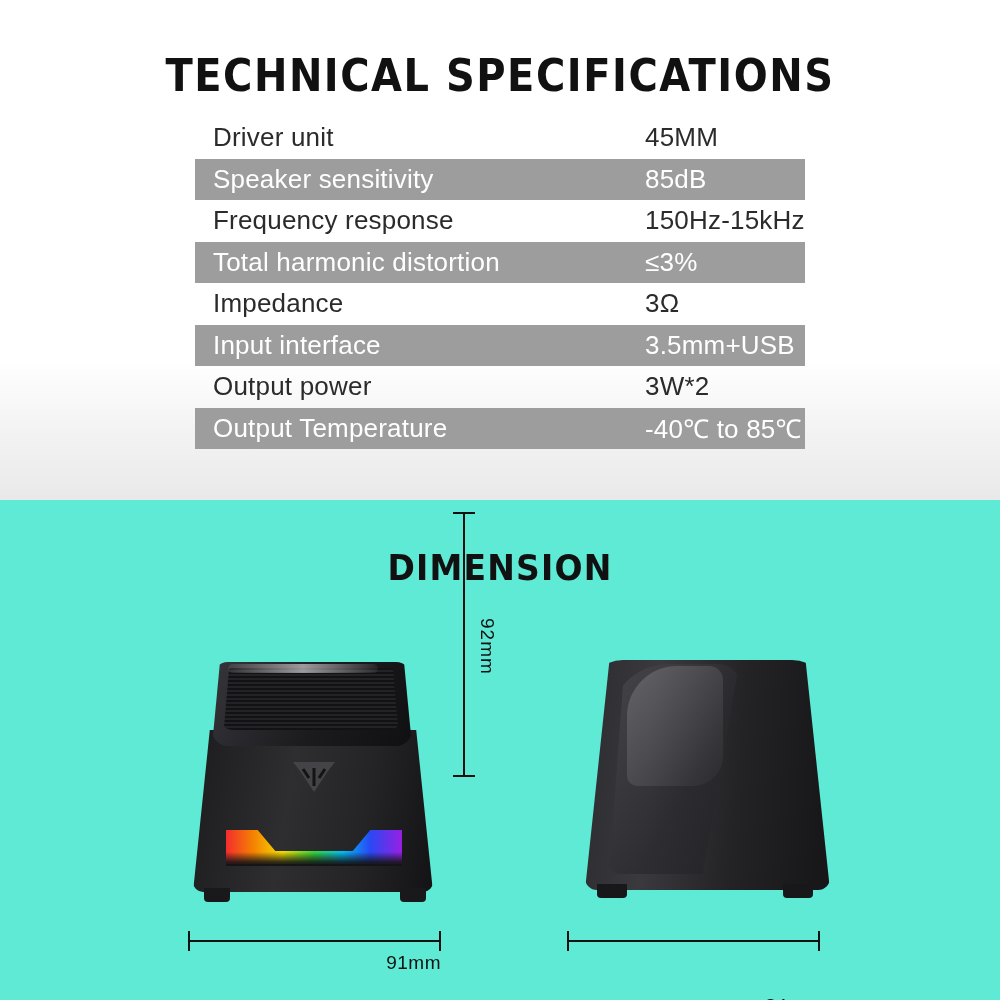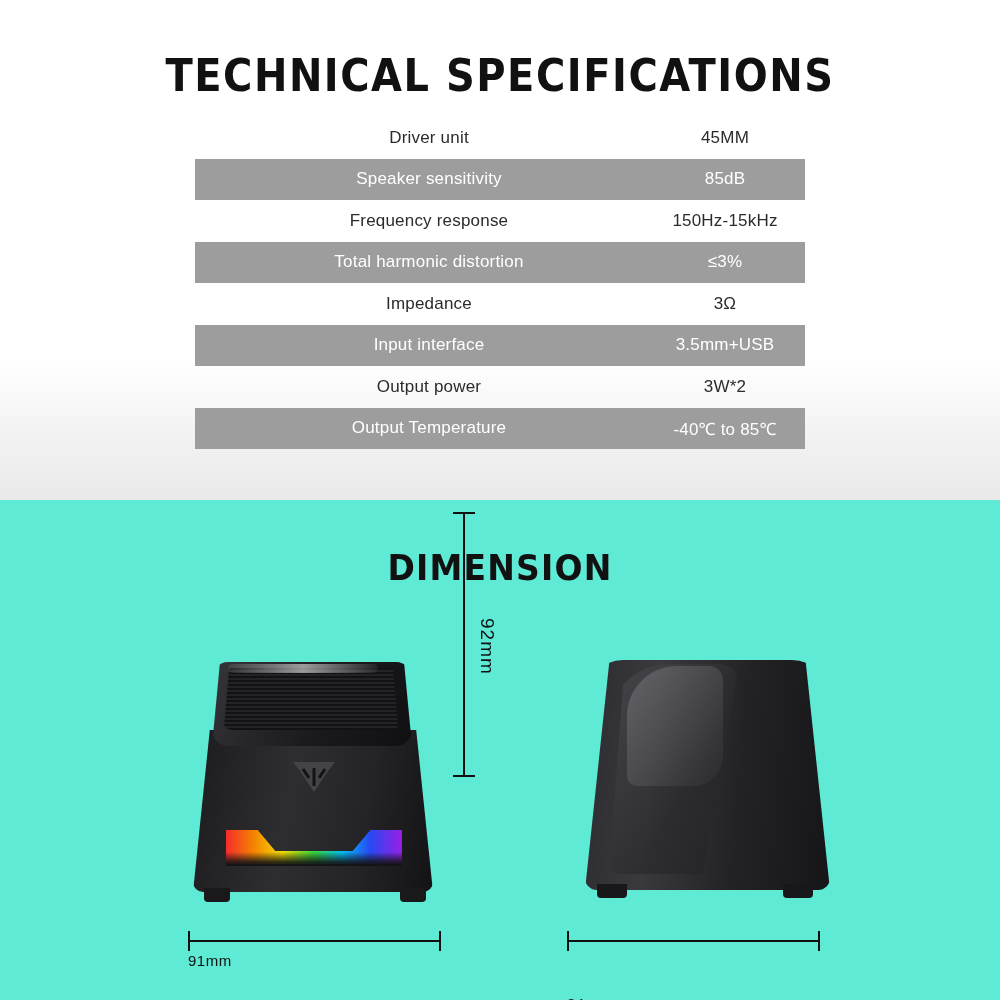--- a/index.html
+++ b/index.html
@@ -41,24 +41,23 @@
   .specs-table {
     position: absolute;
     left: 195px;
     top: 117px;
     width: 610px;
   }
   .spec-row {
     display: flex;
     align-items: center;
     height: 41.5px;
-    font-size: 17px;
+    font-size: 26px;
     color: #2b2b2b;
     letter-spacing: 0.2px;
-    text-align: center;
   }
   .spec-row.shaded {
     background: #9d9d9d;
     color: #ffffff;
   }
   .spec-name {
     width: 450px;
     padding-left: 18px;
     box-sizing: border-box;
   }
@@ -250,23 +249,23 @@
     background: #111111;
   }
   .h-cap {
     position: absolute;
     width: 2px;
     height: 20px;
     background: #111111;
   }
   .h-label {
     position: absolute;
-    font-size: 15px;
+    font-size: 19px;
     color: #111111;
-    text-align: left;
+    text-align: right;
     letter-spacing: 0.5px;
   }
 </style>
 </head>
 <body>
 
 <div class="page">
 
   <section class="specs-section">
     <div class="specs-title">TECHNICAL SPECIFICATIONS</div>

